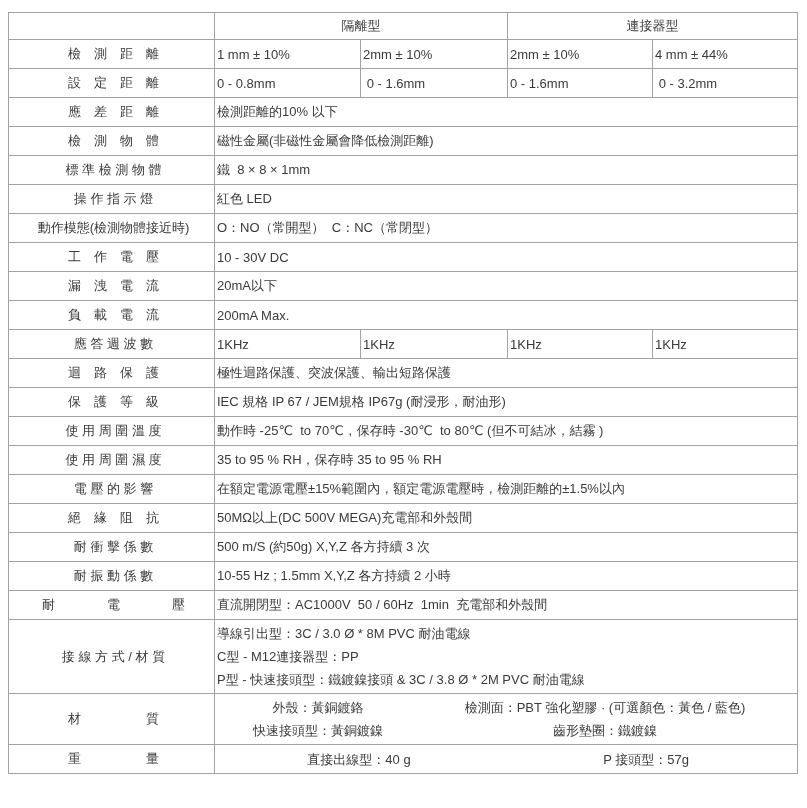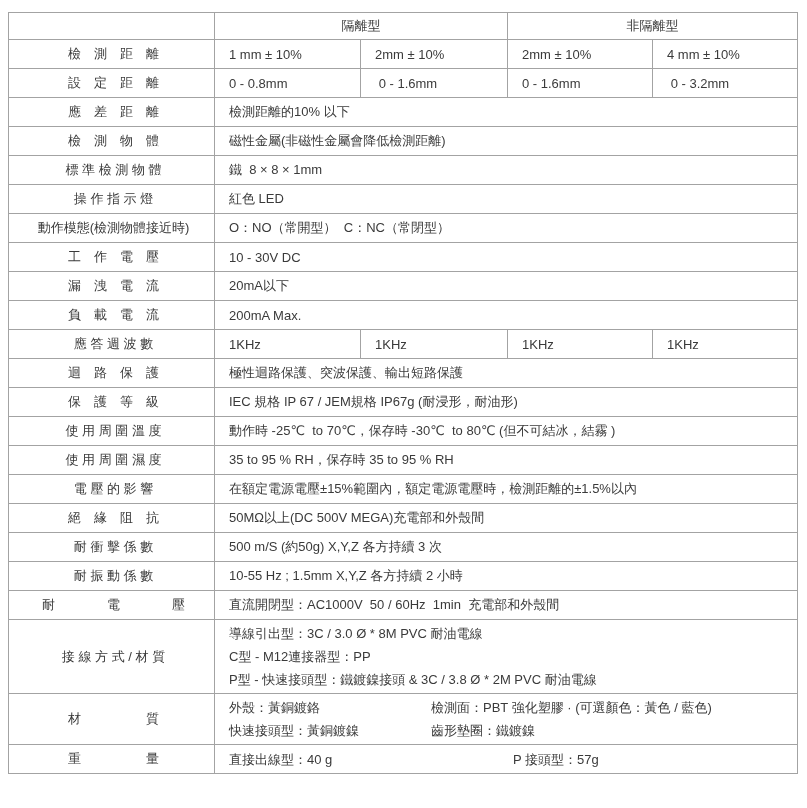--- a/index.html
+++ b/index.html
@@ -27,53 +27,53 @@
     border: 1px solid #a3a3a3;
     font-weight: normal;
     vertical-align: middle;
     white-space: pre-wrap;
     overflow: hidden;
   }
   table.spec-table thead tr { height: 27px; }
   table.spec-table tbody tr { height: 29px; }
   th.header-cell { text-align: center; padding: 2px 4px; }
   td.label-cell  { padding: 2px 4px 2px 8px; text-align: center; }
-  td.value-cell  { padding: 2px 6px 2px 14px; }
+  td.value-cell  { padding: 2px 6px 2px 2px; }
   td.value-cell .line { line-height: 23px; }
-  td.value-cell .pair-line { display: flex; line-height: 23px; }
+  td.value-cell .pair-line { display: flex; line-height: 23px; text-align: center; }
   .pair-left-a { width: 202px; flex: 0 0 202px; }
   .pair-left-b { width: 284px; flex: 0 0 284px; }
   .pair-right  { flex: 1 1 auto; }
 </style>
 </head>
 <body>
 
 <div class="page">
   <table class="spec-table">
     <colgroup>
       <col style="width:206px">
       <col style="width:146px">
       <col style="width:147px">
       <col style="width:145px">
       <col style="width:145px">
     </colgroup>
     <thead>
       <tr>
         <th class="header-cell"></th>
         <th class="header-cell" colspan="2">隔離型</th>
-        <th class="header-cell" colspan="2">非隔離型</th>
+        <th class="header-cell" colspan="2">連接器型</th>
       </tr>
     </thead>
     <tbody id="spec-body">
         <tr>
           <td class="label-cell">檢　測　距　離</td>
           <td class="value-cell">1 mm ± 10%</td>
           <td class="value-cell">2mm ± 10%</td>
           <td class="value-cell">2mm ± 10%</td>
-          <td class="value-cell">4 mm ± 10%</td>
+          <td class="value-cell">4 mm ± 44%</td>
         </tr>
         <tr>
           <td class="label-cell">設　定　距　離</td>
           <td class="value-cell">0 - 0.8mm</td>
           <td class="value-cell"> 0 - 1.6mm</td>
           <td class="value-cell">0 - 1.6mm</td>
           <td class="value-cell"> 0 - 3.2mm</td>
         </tr>
         <tr>
           <td class="label-cell">應　差　距　離</td>

